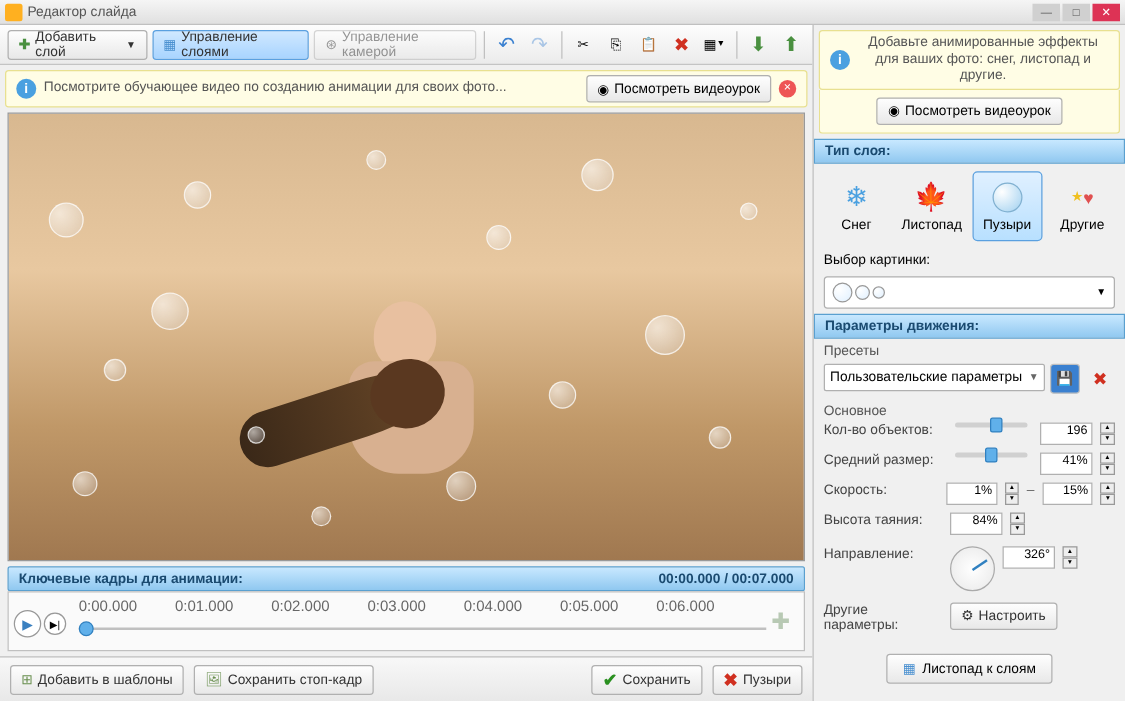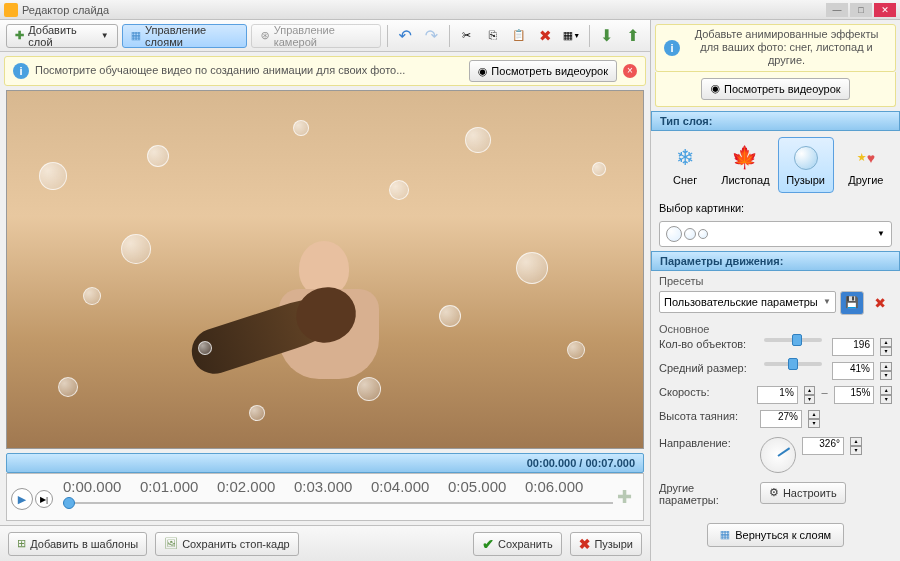--- a/index.html
+++ b/index.html
@@ -37,21 +37,21 @@
 .girl .guitar { position:absolute; top:70px; left:-60px; width:160px; height:45px; background:linear-gradient(90deg,#3a2818,#6a4828); border-radius:30px 50% 50% 30px; transform:rotate(-18deg);}
 .girl .guitar::after{content:'';position:absolute;right:-10px;top:-5px;width:60px;height:55px;background:#5a3820;border-radius:50%;}
 .bubble { position:absolute; border-radius:50%; border:1px solid rgba(255,255,255,0.7); background:radial-gradient(circle at 30% 30%, rgba(255,255,255,0.6), rgba(200,220,255,0.15)); }
 
 .timeline-hdr { height: 20px; background: linear-gradient(#c8e8ff,#90c8f0); border:1px solid #5aa0d0; margin:4px 6px 0; padding:0 8px; display:flex; align-items:center; color:#1a4a70; font-weight:bold; border-radius:2px;}
 .timeline-hdr .time { margin-left:auto; font-weight:bold; }
 .timeline { height: 48px; margin: 0 6px 4px; background:#fafafa; border:1px solid #c0c0c0; position:relative; }
 .tl-controls { position:absolute; left:4px; top:14px; display:flex; gap:2px; align-items:center;}
 .tl-play { width:22px; height:22px; border:1px solid #999; border-radius:50%; display:flex; align-items:center; justify-content:center; cursor:pointer; background:#fff;}
 .tl-track { position:absolute; left:56px; right:30px; top:4px; bottom:4px; }
-.tl-tick { position:absolute; top:0; font-size:15px; color:#666; }
+.tl-tick { position:absolute; top:0; font-size:12px; color:#666; }
 .tl-line { position:absolute; left:0; right:0; top:24px; height:2px; background:#c0c0c0;}
 .tl-thumb { position:absolute; left:0; top:19px; width:12px; height:12px; background:#60b0ea; border-radius:50%; border:1px solid #3080c0;}
 .tl-add { position:absolute; right:4px; top:12px; width:22px; height:22px; opacity:0.45; }
 
 .bottom-bar { height: 36px; background: linear-gradient(#f8f8f8,#e8e8e8); border-top:1px solid #c0c0c0; display:flex; align-items:center; padding:0 8px; gap:8px;}
 
 
 .section-hdr { height: 20px; background: linear-gradient(#c8e8ff,#90c8f0); border:1px solid #5aa0d0; padding:0 8px; display:flex; align-items:center; color:#1a4a70; font-weight:bold; }
 .layer-types { display:flex; gap:4px; padding:6px; }
 .layer-type { flex:1; height:56px; border:1px solid transparent; border-radius:4px; display:flex; flex-direction:column; align-items:center; justify-content:center; gap:2px; cursor:pointer; font-size:10px; }
@@ -167,20 +167,21 @@
       <div class="bubble" style="left:80%;top:45%;width:32px;height:32px"></div>
       <div class="bubble" style="left:88%;top:70%;width:18px;height:18px"></div>
       <div class="bubble" style="left:92%;top:20%;width:14px;height:14px"></div>
       <div class="bubble" style="left:68%;top:60%;width:22px;height:22px"></div>
       <div class="bubble" style="left:8%;top:80%;width:20px;height:20px"></div>
       <div class="bubble" style="left:38%;top:88%;width:16px;height:16px"></div>
       <div class="bubble" style="left:55%;top:80%;width:24px;height:24px"></div>
     </div>
 
     <div class="timeline-hdr">
+      <span>Ключевые кадры для анимации:</span>
       <span class="time">
         <span>00:00.000</span> / <span>00:07.000</span>
       </span>
     </div>
     <div class="timeline">
       <div class="tl-controls">
         <div class="tl-play">
             <span style="color:#3a80c0">▶</span>
           </div>
         <div class="tl-play" style="width:18px;height:18px">
@@ -319,21 +320,21 @@
       <span style="color:#666">–</span>
       <span class="num-input">15%</span>
       <div class="spinner">
           <div>▴</div>
           <div>▾</div>
         </div>
     </div>
 
     <div class="field-row">
       <span class="field-label">Высота таяния:</span>
-      <span class="num-input">27%</span>
+      <span class="num-input">84%</span>
       <div class="spinner">
           <div>▴</div>
           <div>▾</div>
         </div>
     </div>
 
     <div class="field-row" style="padding-top:6px">
       <span class="field-label">Направление:</span>
       <div class="dial"></div>
       <span class="num-input">326°</span>
@@ -347,17 +348,17 @@
       <span class="field-label">Другие параметры:</span>
       <div class="btn" style="height:22px">
         <span>⚙</span>
         <span>Настроить</span>
       </div>
     </div>
 
     <div class="btns-center" style="margin-top:8px">
       <div class="btn-wide">
         <span style="color:#4a90d0">▦</span>
-        <span>Вернуться к слоям</span>
+        <span>Листопад к слоям</span>
       </div>
     </div>
   </div>
 </div>
 
 </body></html>

